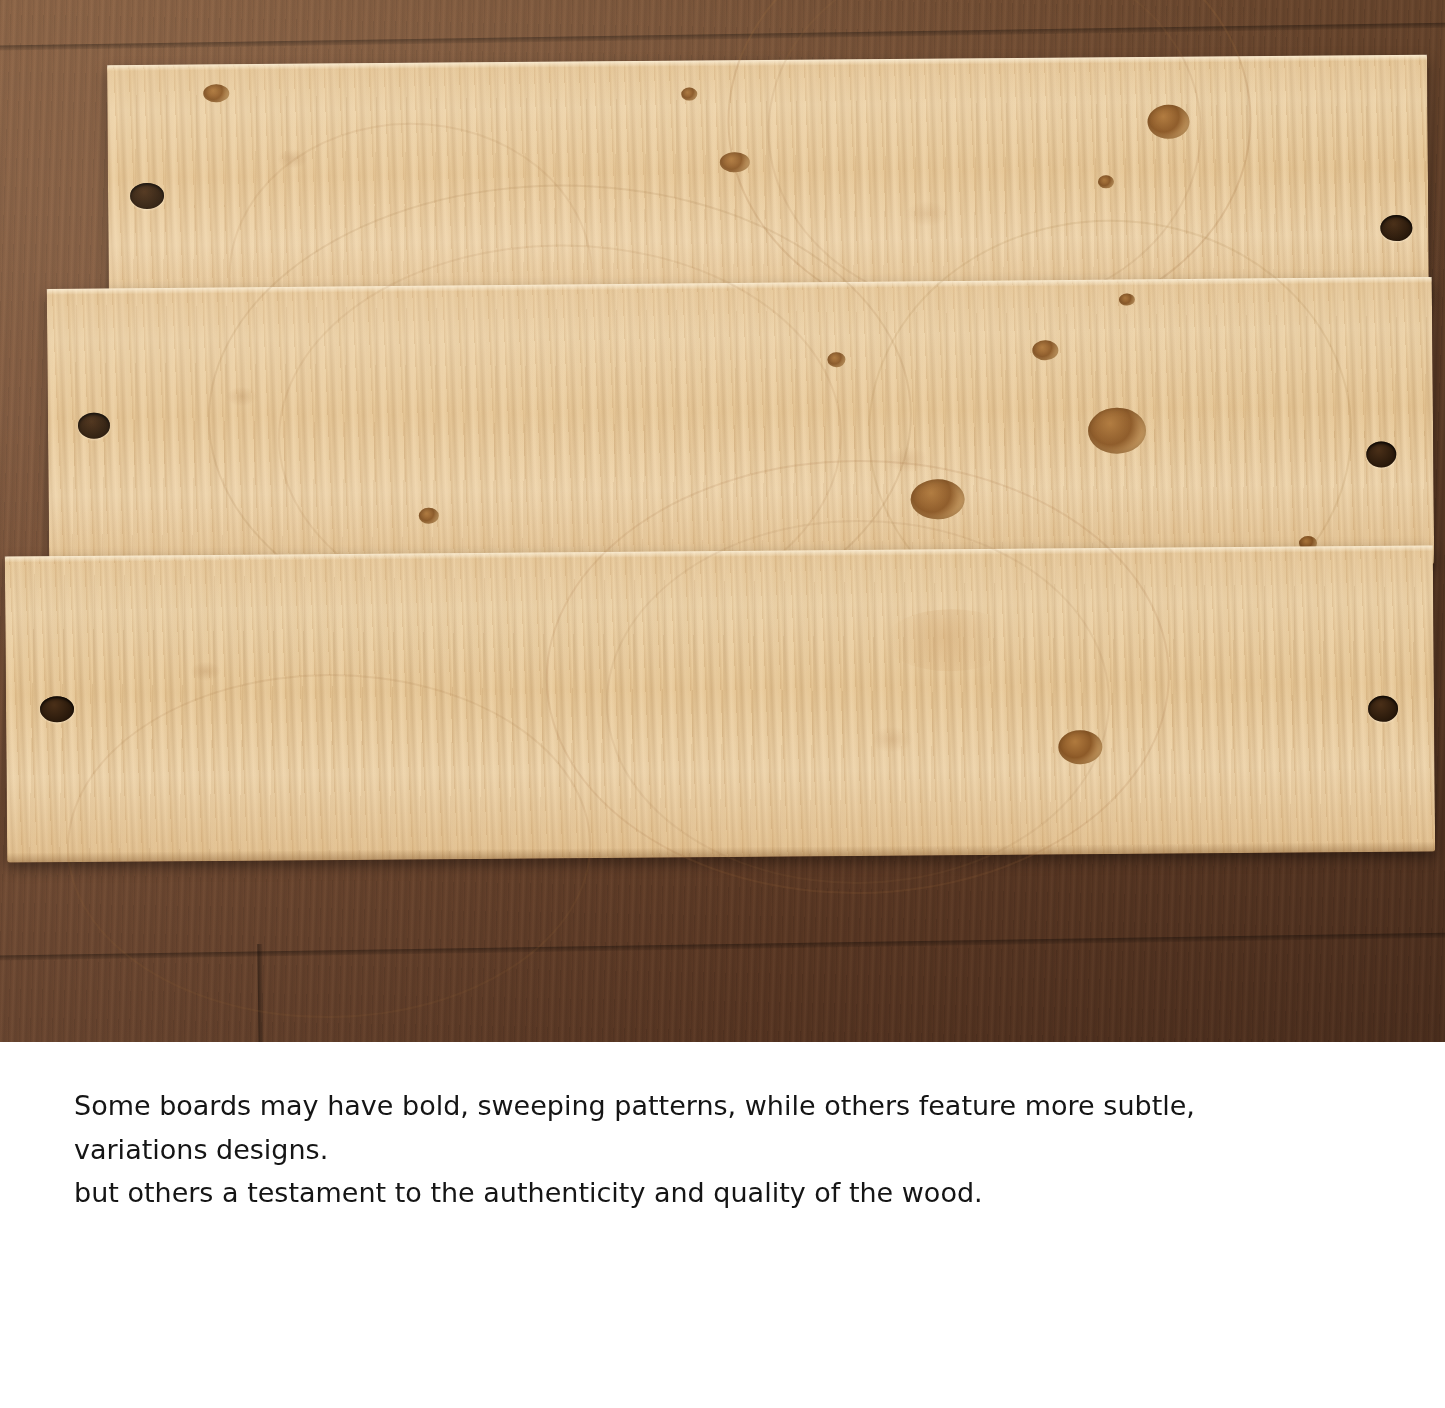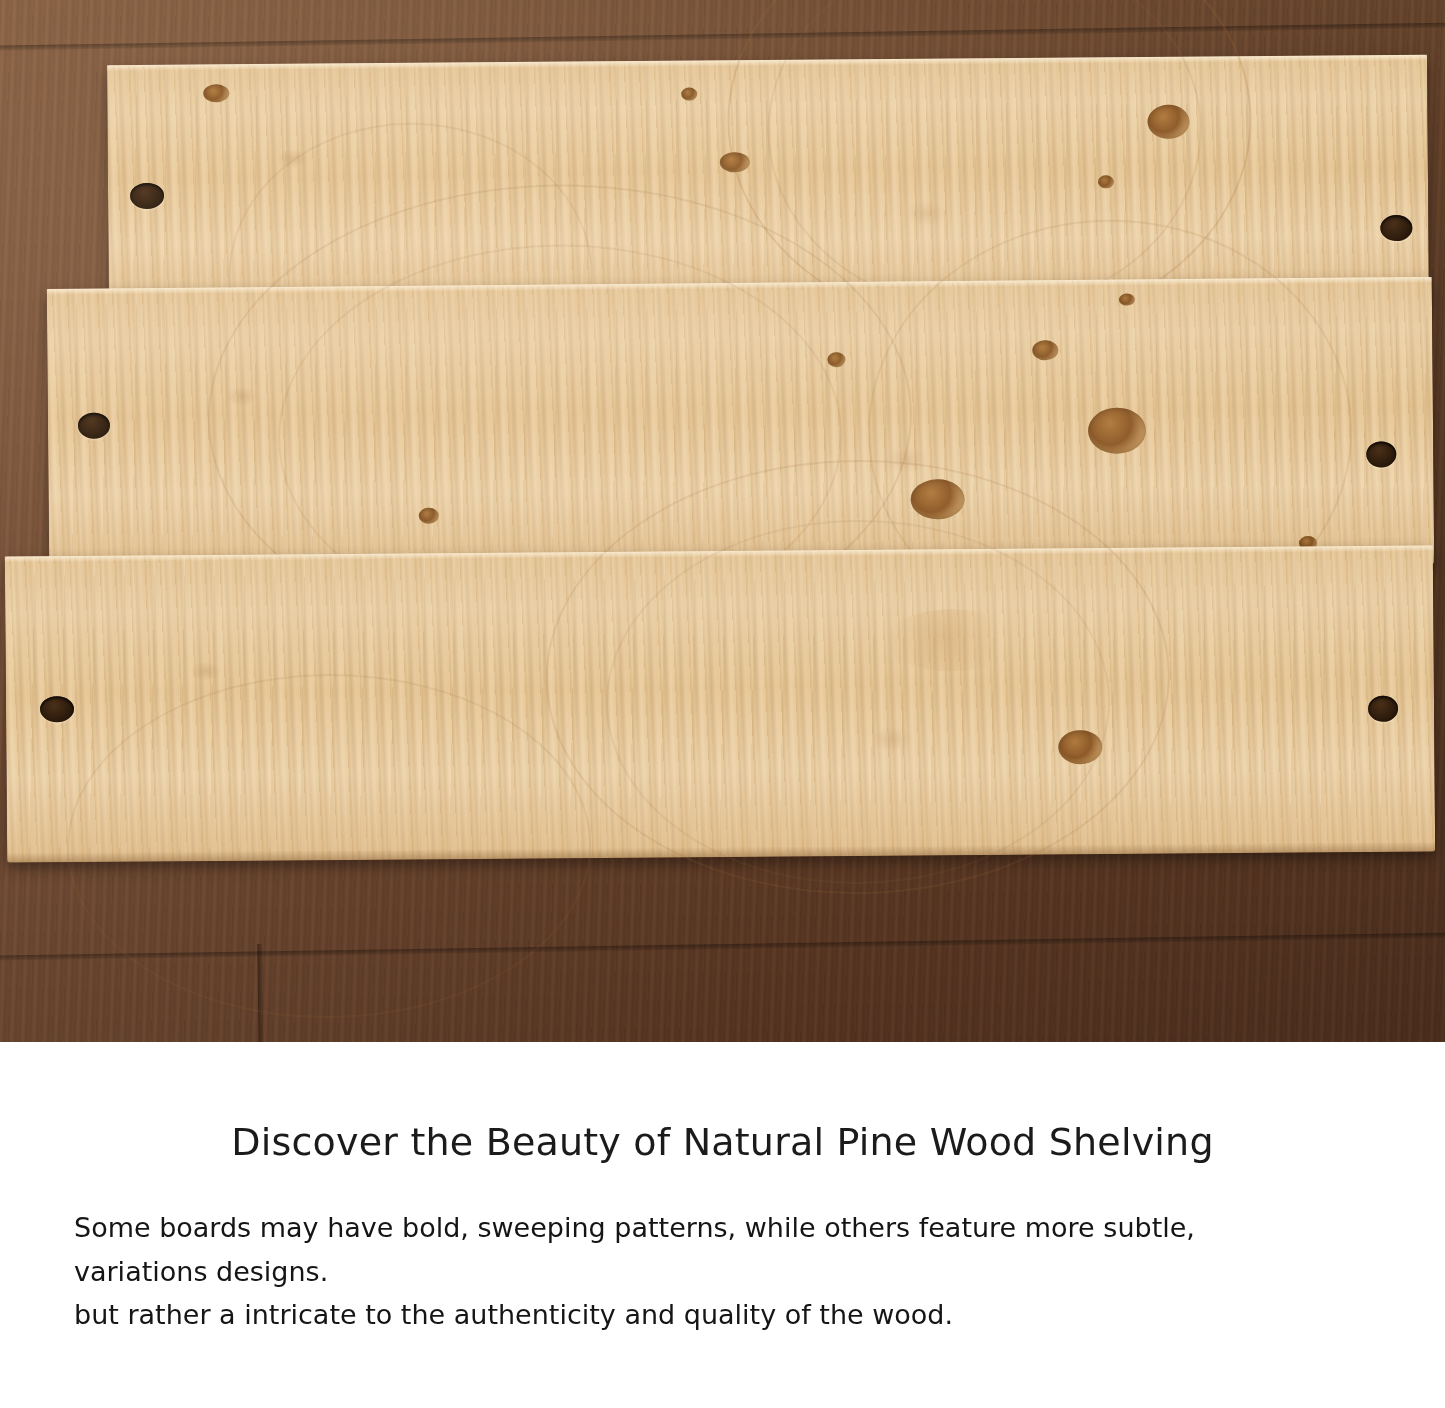--- a/index.html
+++ b/index.html
@@ -223,21 +223,20 @@
       <div class="knot" style="left:1052px; top:182px; width:44px; height:34px;"></div>
       <div class="knot" style="left:880px; top:60px; width:130px; height:62px; background:radial-gradient(circle at 45% 45%, rgba(205,160,105,0.40), rgba(205,160,105,0) 70%); box-shadow:none;"></div>
       <div class="hole" style="left:34px; top:140px; width:34px; height:26px;"></div>
       <div class="hole" style="left:1362px; top:150px; width:30px; height:26px;"></div>
     </div>
 
     <div class="floor-sheen"></div>
   </div>
 
   <div class="caption">
-    <h1 class="caption-title">Discover the Beauty of Natural Pine Wood Shelving</h1>
     <div class="caption-lines">
       <div class="caption-line">Some boards may have bold, sweeping patterns, while others feature more subtle,</div>
       <div class="caption-line">variations designs.</div>
-      <div class="caption-line">but rather a intricate to the authenticity and quality of the wood.</div>
+      <div class="caption-line">but others a testament to the authenticity and quality of the wood.</div>
     </div>
   </div>
 
 </div>
 
 </body></html>

